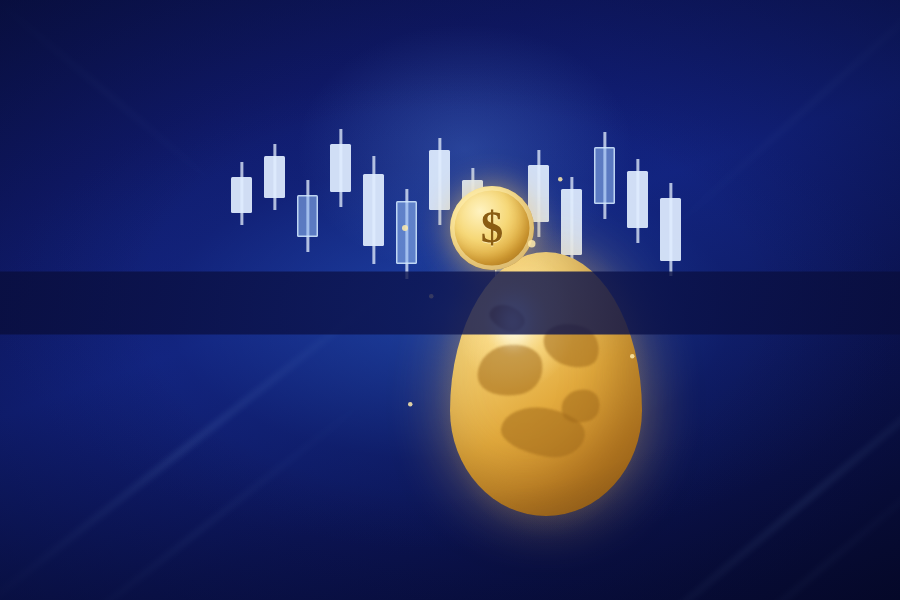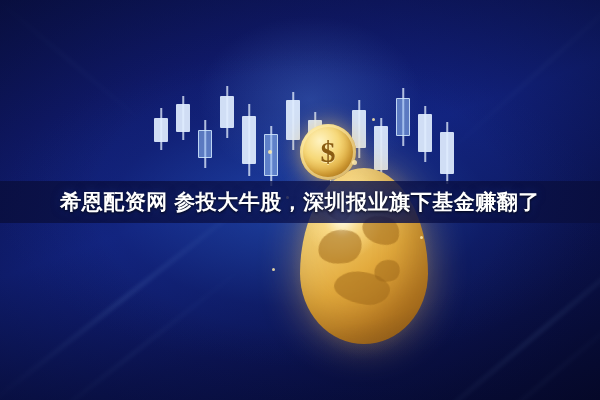--- a/index.html
+++ b/index.html
@@ -272,15 +272,14 @@
       <div class="spark" style="left: 286px; top: 196px; width: 3px; height: 3px;"></div>
       <div class="spark" style="left: 372px; top: 118px; width: 3px; height: 3px;"></div>
       <div class="spark" style="left: 352px; top: 160px; width: 5px; height: 5px;"></div>
       <div class="spark" style="left: 420px; top: 236px; width: 3px; height: 3px;"></div>
       <div class="spark" style="left: 272px; top: 268px; width: 3px; height: 3px;"></div>
     </div>
 
   <div class="bg-vignette"></div>
 
   <div class="headline-band"></div>
-  <div class="headline">希恩配资网 参投大牛股，深圳报业旗下基金赚翻了</div>
 
 </div>
 
 </body></html>

